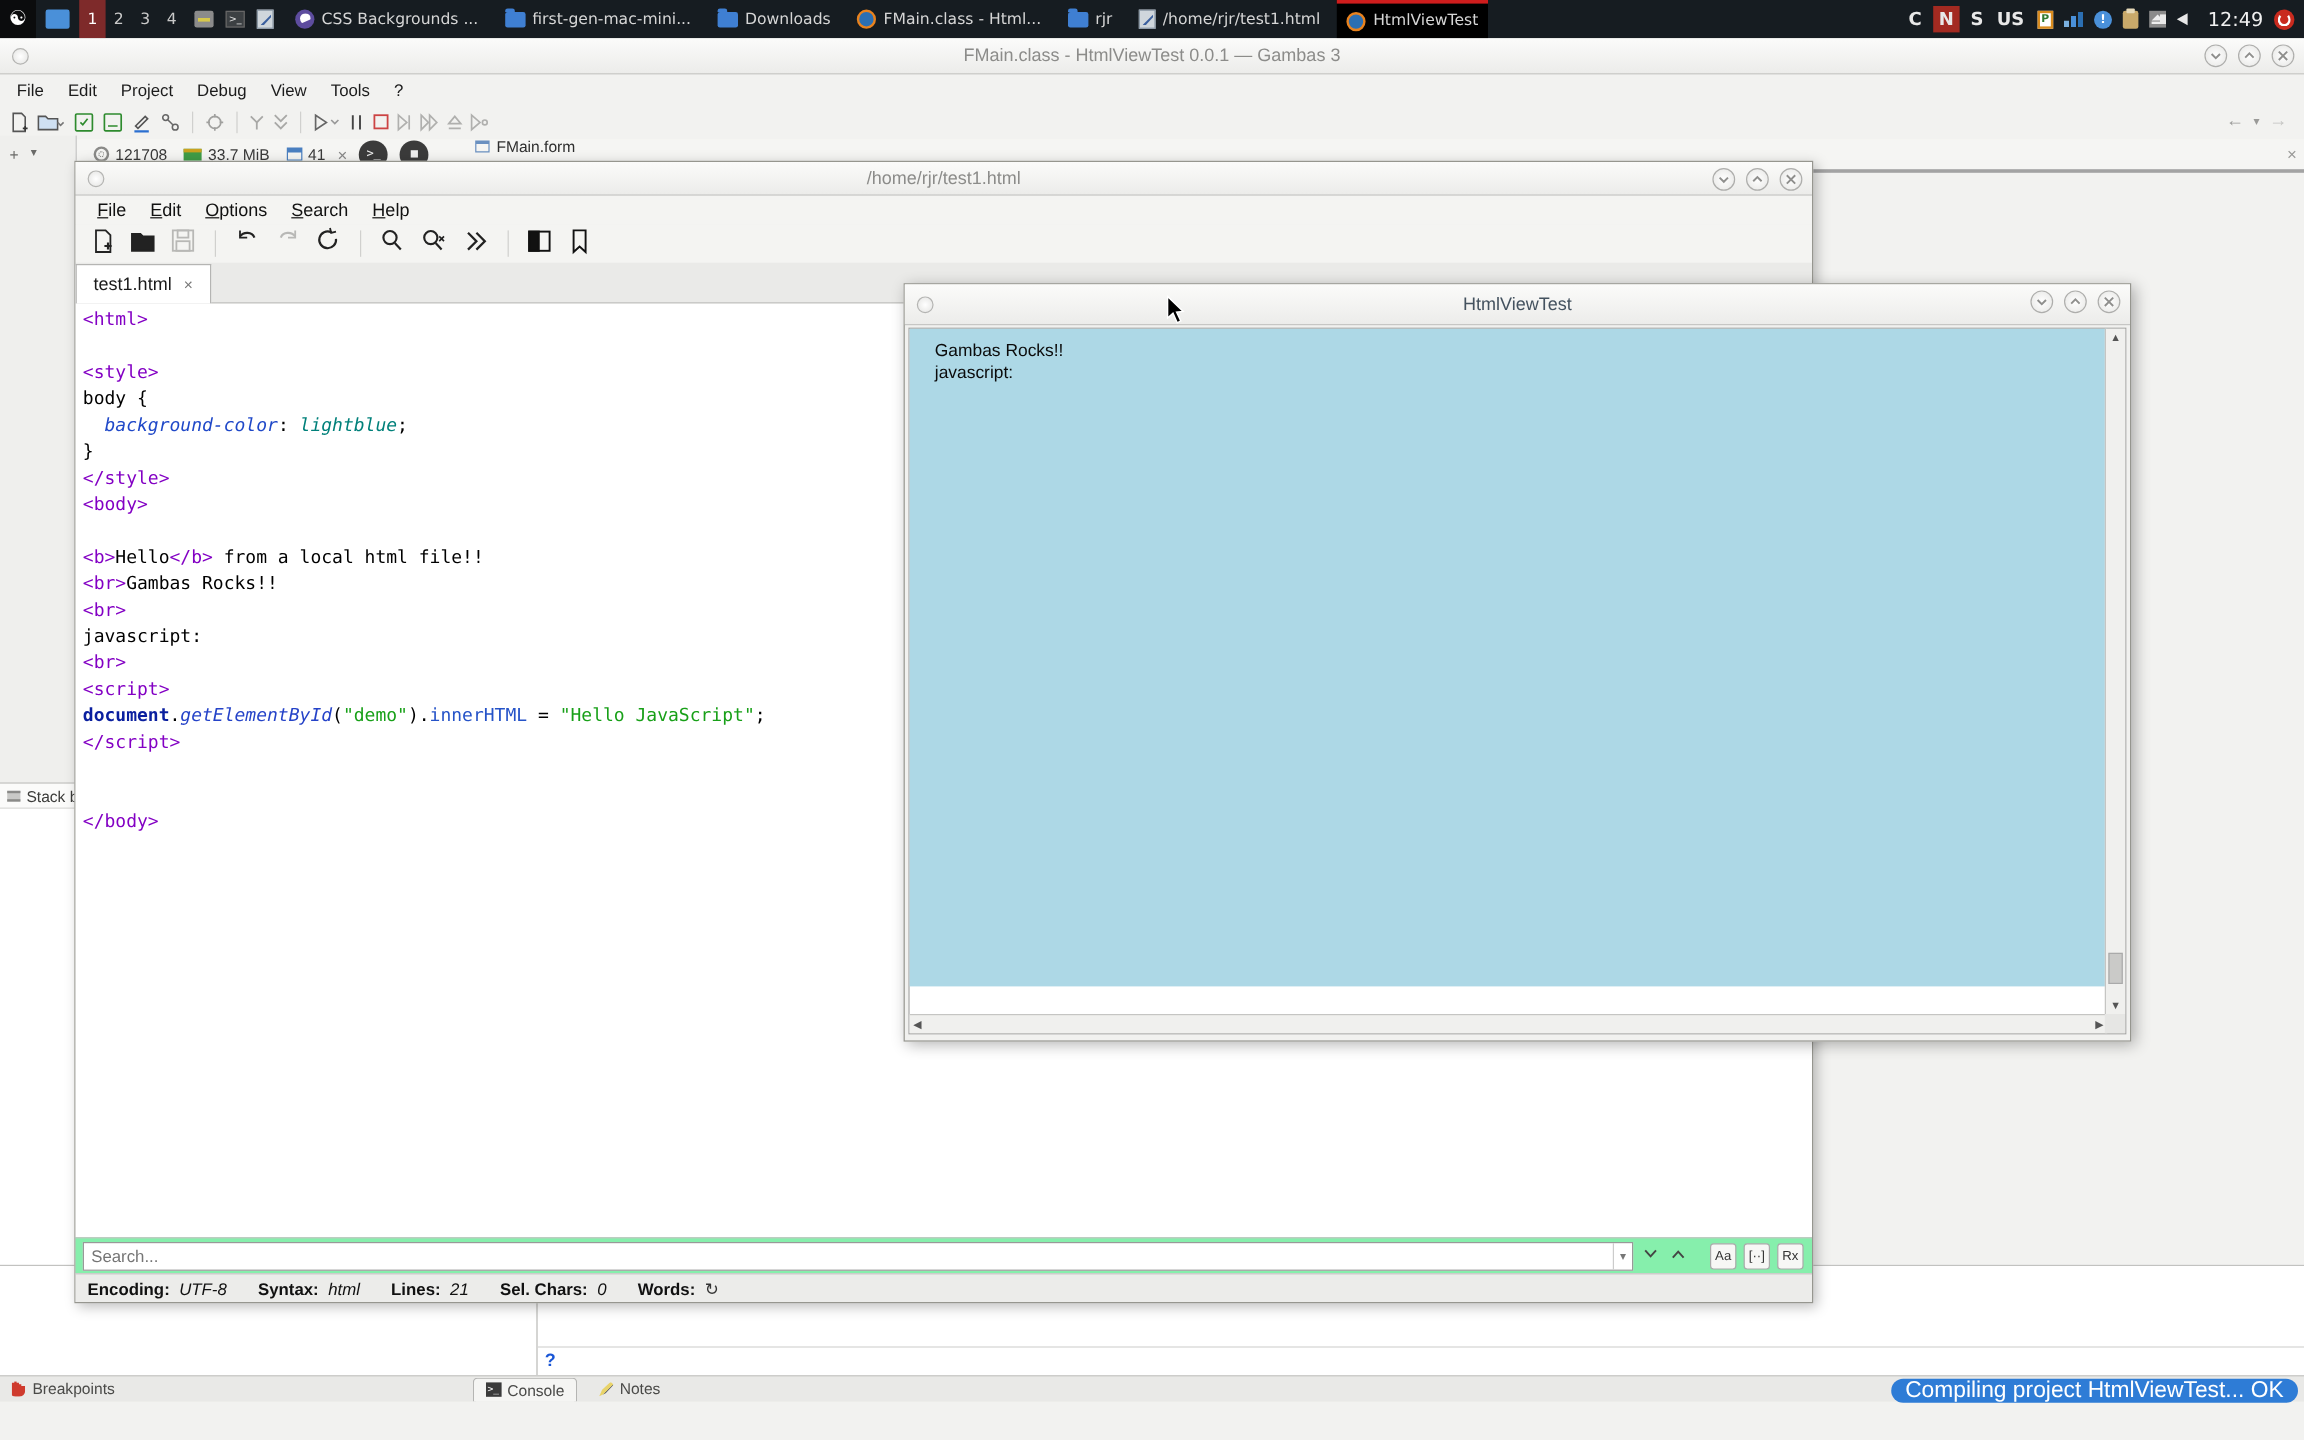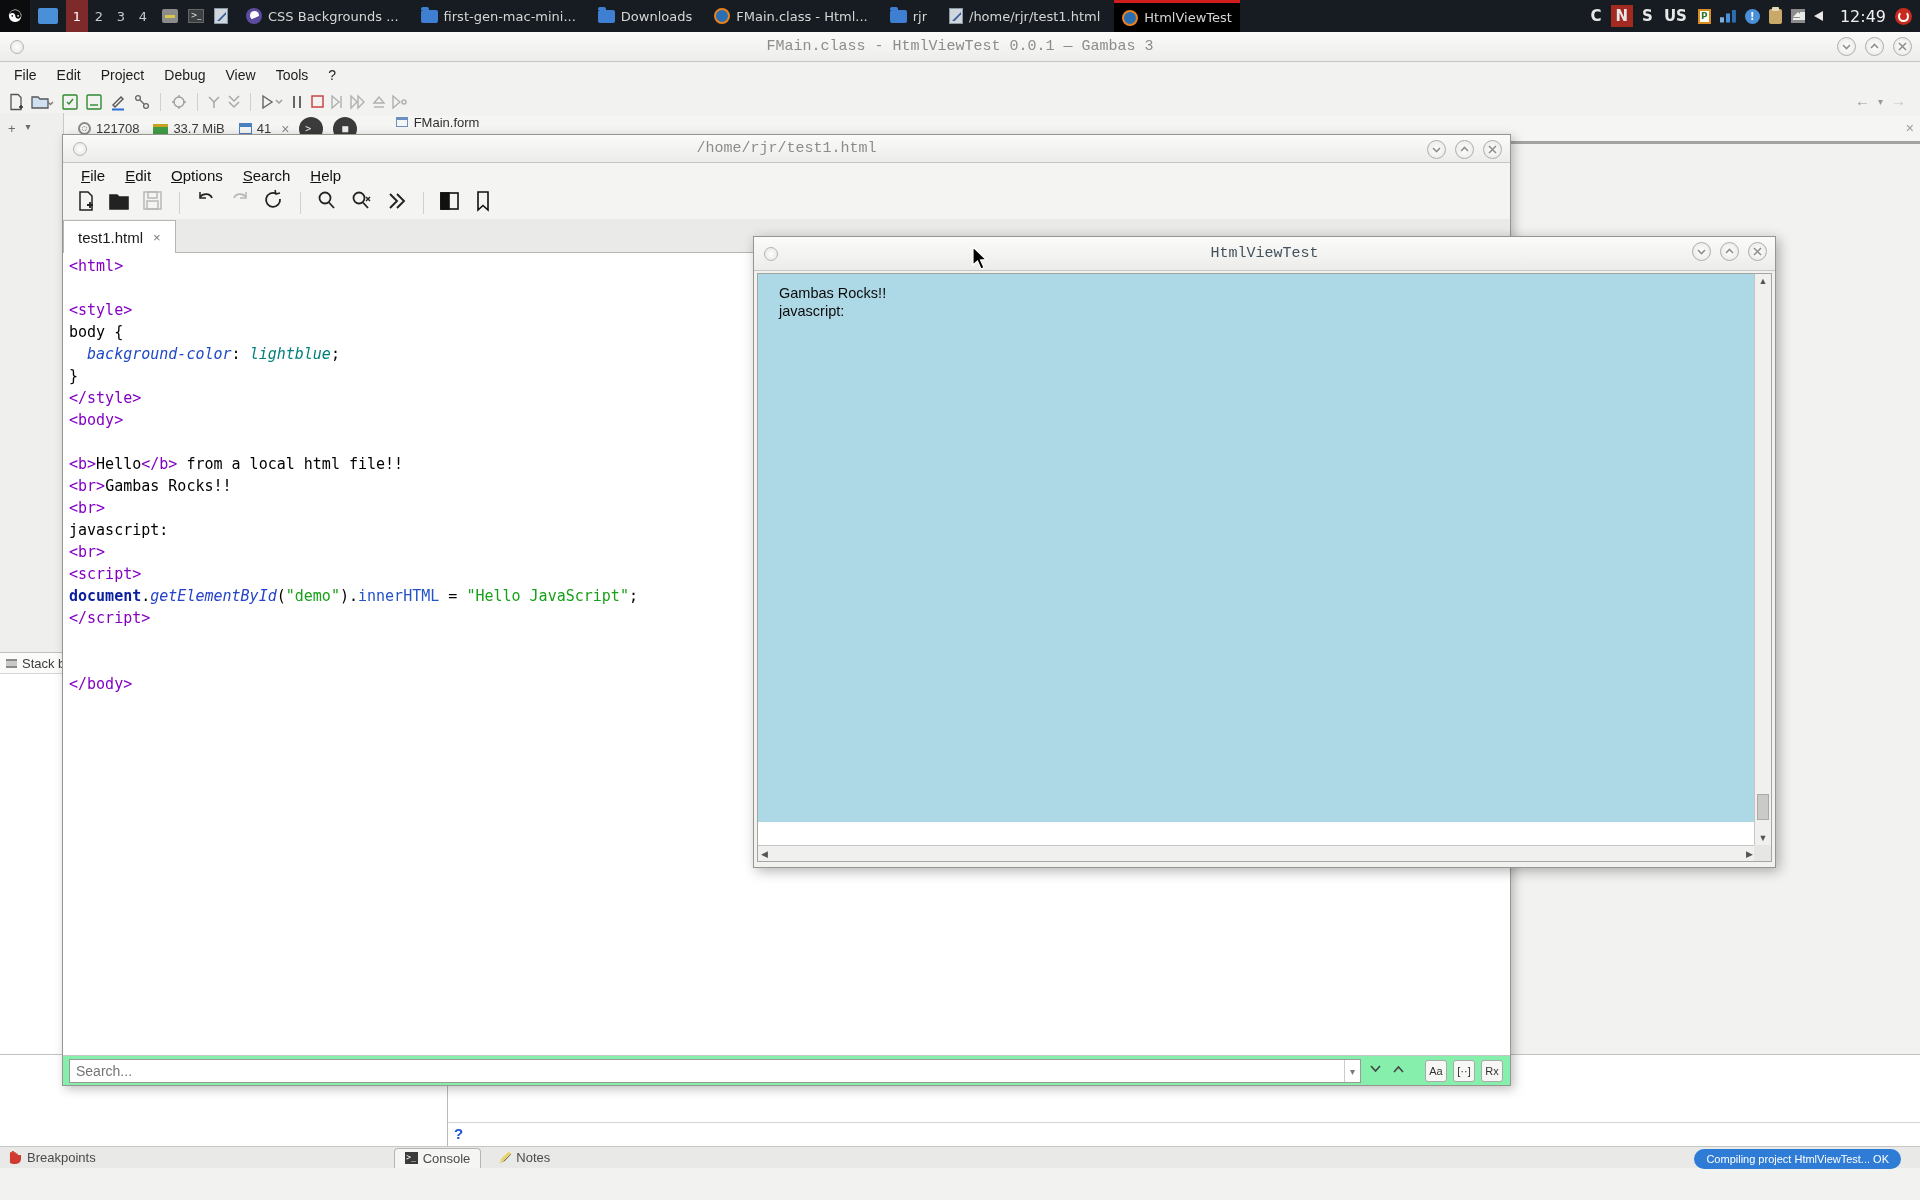--- a/index.html
+++ b/index.html
@@ -62,21 +62,21 @@
     display:flex; align-items:center; justify-content:center; flex:none; }
   .ic-power::before { content:""; width:7px; height:7px; border:2px solid #fff; border-radius:50%;
     border-top-color:transparent; }
 
   
   .mainwin { position:absolute; left:0; top:32px; width:1920px; height:1168px; background:#f2f2f0; }
   .titlebar { height:30px; background:linear-gradient(#fbfbfa,#ececea); border-bottom:1px solid #c6c6c4;
     position:relative; display:flex; align-items:center; justify-content:center; }
   .titlebar .wmenu { position:absolute; left:10px; width:14px; height:14px; border:1px solid #b4b4b2;
     border-radius:50%; background:radial-gradient(#fff,#e3e3e1); }
-  .titletext { color:#8c8c8a; font-size:15px;font-family:Liberation Mono, monospace; }
+  .titletext { color:#8c8c8a; font-size:15px; }
   .winbtns { position:absolute; right:8px; top:5px; display:flex; gap:9px; }
   .rbtn { width:19px; height:19px; border:1px solid #aeaeac; border-radius:50%;
     background:radial-gradient(#ffffff,#e6e6e4); display:flex; align-items:center; justify-content:center; }
   .rbtn svg { stroke:#8f8f8d; stroke-width:1.6; fill:none; }
   .menubar { height:26px; display:flex; align-items:center; padding-left:4px; font-size:14px; color:#1c1c1c; }
   .mitem { padding:0 10px; }
   .ul { text-decoration:underline; }
   .toolbar { height:28px; display:flex; align-items:center; gap:4px; padding-left:6px;
     border-bottom:0; position:relative; }
   .toolbar svg { display:block; }
@@ -124,22 +124,22 @@
   .bottomtabs { position:absolute; left:0; top:1146px; width:1920px; height:22px; background:#e9e9e7;
     border-top:1px solid #c6c6c4; display:flex; align-items:center; font-size:13px; color:#4a4a48; }
   .hand { width:13px; height:13px; background:#cf3b2e; border-radius:3px 3px 5px 5px; margin:0 6px 0 8px;
     clip-path:polygon(15% 40%,15% 10%,30% 10%,30% 0,45% 0,45% 10%,60% 10%,60% 20%,75% 20%,75% 30%,100% 30%,100% 100%,15% 100%); }
   .ctab { display:flex; align-items:center; gap:5px; padding:2px 10px; margin-left:8px; }
   .ctab.sel { border:1px solid #b5b5b3; border-bottom:0; background:#f5f5f3; border-radius:4px 4px 0 0; }
   .ctab .tic { width:13px; height:12px; background:#3b3b3b; color:#fff; font-size:8px; line-height:11px;
     text-align:center; font-family:"DejaVu Sans Mono", monospace; }
   .ctab .pic { width:12px; height:12px; background:linear-gradient(135deg,#e8d36a 55%,#6a6a6a 55%);
     clip-path:polygon(0 100%,20% 55%,80% 0,100% 20%,45% 80%); }
-  .compilepill { position:absolute; right:19px; top:1149px; height:20px; background:#2e7cd6; color:#fff;
-    border-radius:10px; display:flex; align-items:center; padding:0 12px; font-size:11px; }
+  .compilepill { position:absolute; right:5px; top:1149px; height:20px; background:#2e7cd6; color:#fff;
+    border-radius:10px; display:flex; align-items:center; padding:0 12px; font-size:19px; }
 
   
   .editorwin { position:absolute; left:62px; top:134px; width:1449px; height:952px;
     background:#f0f0ee; border:1px solid #96968f; box-shadow:3px 3px 10px rgba(0,0,0,.25);
     display:flex; flex-direction:column; }
   .e-title { height:28px; flex:none; }
   .e-menubar { height:24px; flex:none; display:flex; align-items:center; padding-left:8px; font-size:15px;
     color:#111; background:#f4f4f2; }
   .e-toolbar { height:32px; flex:none; display:flex; align-items:center; gap:10px; padding-left:12px;
     background:#f4f4f2; }
@@ -572,20 +572,27 @@
           <polyline points="2,3 6.5,8 11,3"></polyline>
         </svg></span>
     <span class="schev"><svg width="13" height="12" fill="none" stroke="#444" stroke-width="1.6">
           <polyline points="2,9 6.5,4 11,9"></polyline>
         </svg></span>
     <span style="width:6px"></span>
     <span class="sqbtn">Aa</span>
     <span class="sqbtn">[··]</span>
     <span class="sqbtn">Rx</span>
   </div>
+  <div id="estatus" class="e-status">
+      <span class="stit"><b>Encoding:</b><i> UTF-8</i></span>
+      <span class="stit"><b>Syntax:</b><i> html</i></span>
+      <span class="stit"><b>Lines:</b><i> 21</i></span>
+      <span class="stit"><b>Sel. Chars:</b><i> 0</i></span>
+      <span class="stit"><b>Words:</b><i> </i><span class="refreshg">↻</span></span>
+    </div>
 </div>
 
 <div class="viewerwin z40">
   <div class="titlebar v-title">
     <span class="wmenu"></span>
     <span class="titletext">HtmlViewTest</span>
     <span class="winbtns">
       <span class="rbtn">
           <svg width="9" height="9">
             <polyline points="1,3 4.5,6.5 8,3" stroke="#8f8f8d" fill="none" stroke-width="1.6"></polyline>

